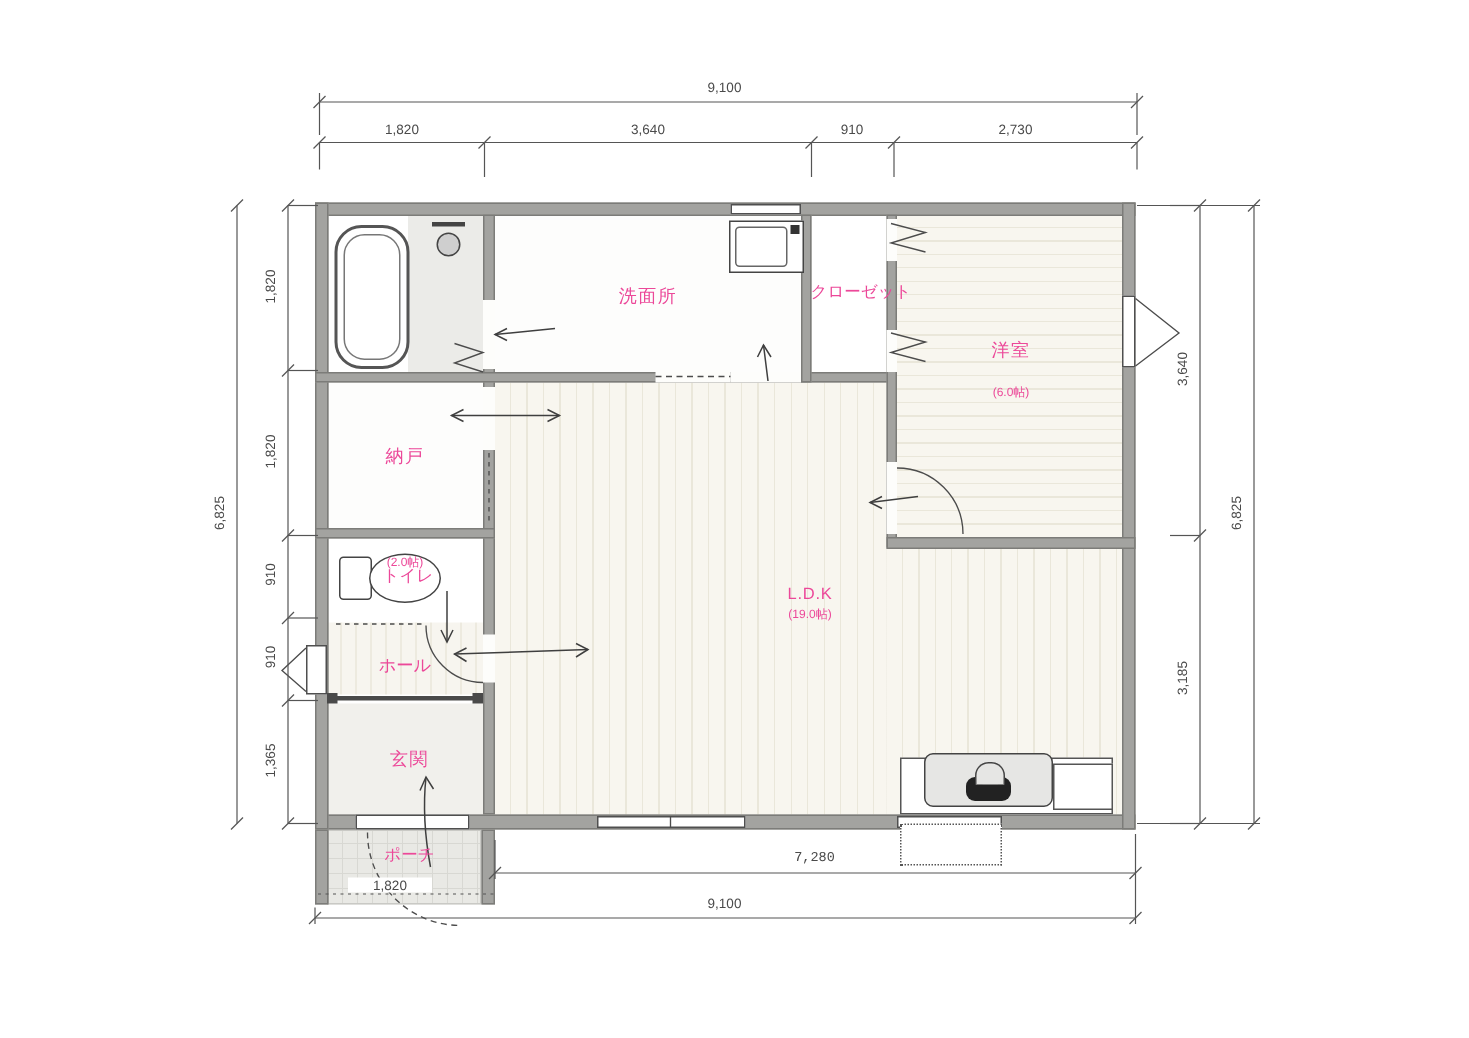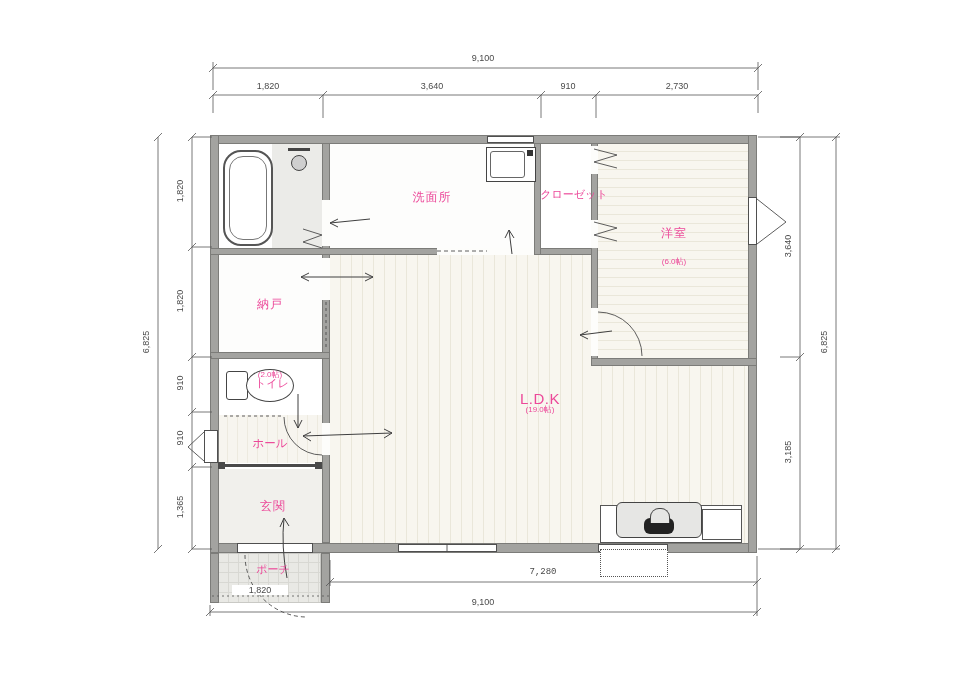--- a/index.html
+++ b/index.html
@@ -216,21 +216,21 @@
   <div class="lbl room-lbl" style="left:382px;top:189px;width:100px;">洗面所</div>
   <div class="lbl" style="left:526px;top:187px;width:96px;font-size:11px;">クローゼット</div>
   <div class="lbl room-lbl" style="left:624px;top:225px;width:100px;text-align:center;">洋室</div>
   <div class="lbl size-lbl" style="left:624px;top:256px;width:100px;">(6.0帖)</div>
   <div class="lbl room-lbl" style="left:220px;top:296px;width:100px;">納戸</div>
   <div class="lbl size-lbl" style="left:220px;top:324px;width:100px;margin-top:45px;">(2.0帖)</div>
   <div class="lbl" style="left:222px;top:376px;width:100px;font-size:11px;">トイレ</div>
   <div class="lbl" style="left:220px;top:436px;width:100px;font-size:11.5px;">ホール</div>
   <div class="lbl room-lbl" style="left:223px;top:498px;width:100px;">玄関</div>
   <div class="lbl" style="left:223px;top:562px;width:100px;font-size:11px;">ポーチ</div>
-  <div class="lbl" style="left:490px;top:390px;width:100px;font-size:15px;letter-spacing:0.5px;">L.D.K</div>
+  <div class="lbl" style="left:490px;top:390px;width:100px;font-size:11px;letter-spacing:0.5px;">L.D.K</div>
   <div class="lbl size-lbl" style="left:490px;top:404px;width:100px;">(19.0帖)</div>
 
   <div class="dimtxt" style="left:443px;top:53px;width:80px;">9,100</div>
   <div class="dimtxt" style="left:228px;top:81px;width:80px;">1,820</div>
   <div class="dimtxt" style="left:392px;top:81px;width:80px;">3,640</div>
   <div class="dimtxt" style="left:528px;top:81px;width:80px;">910</div>
   <div class="dimtxt" style="left:637px;top:81px;width:80px;">2,730</div>
 
   <div class="dimtxt vert" style="left:106px;top:337px;width:80px;">6,825</div>
   <div class="dimtxt vert" style="left:140px;top:186px;width:80px;">1,820</div>

